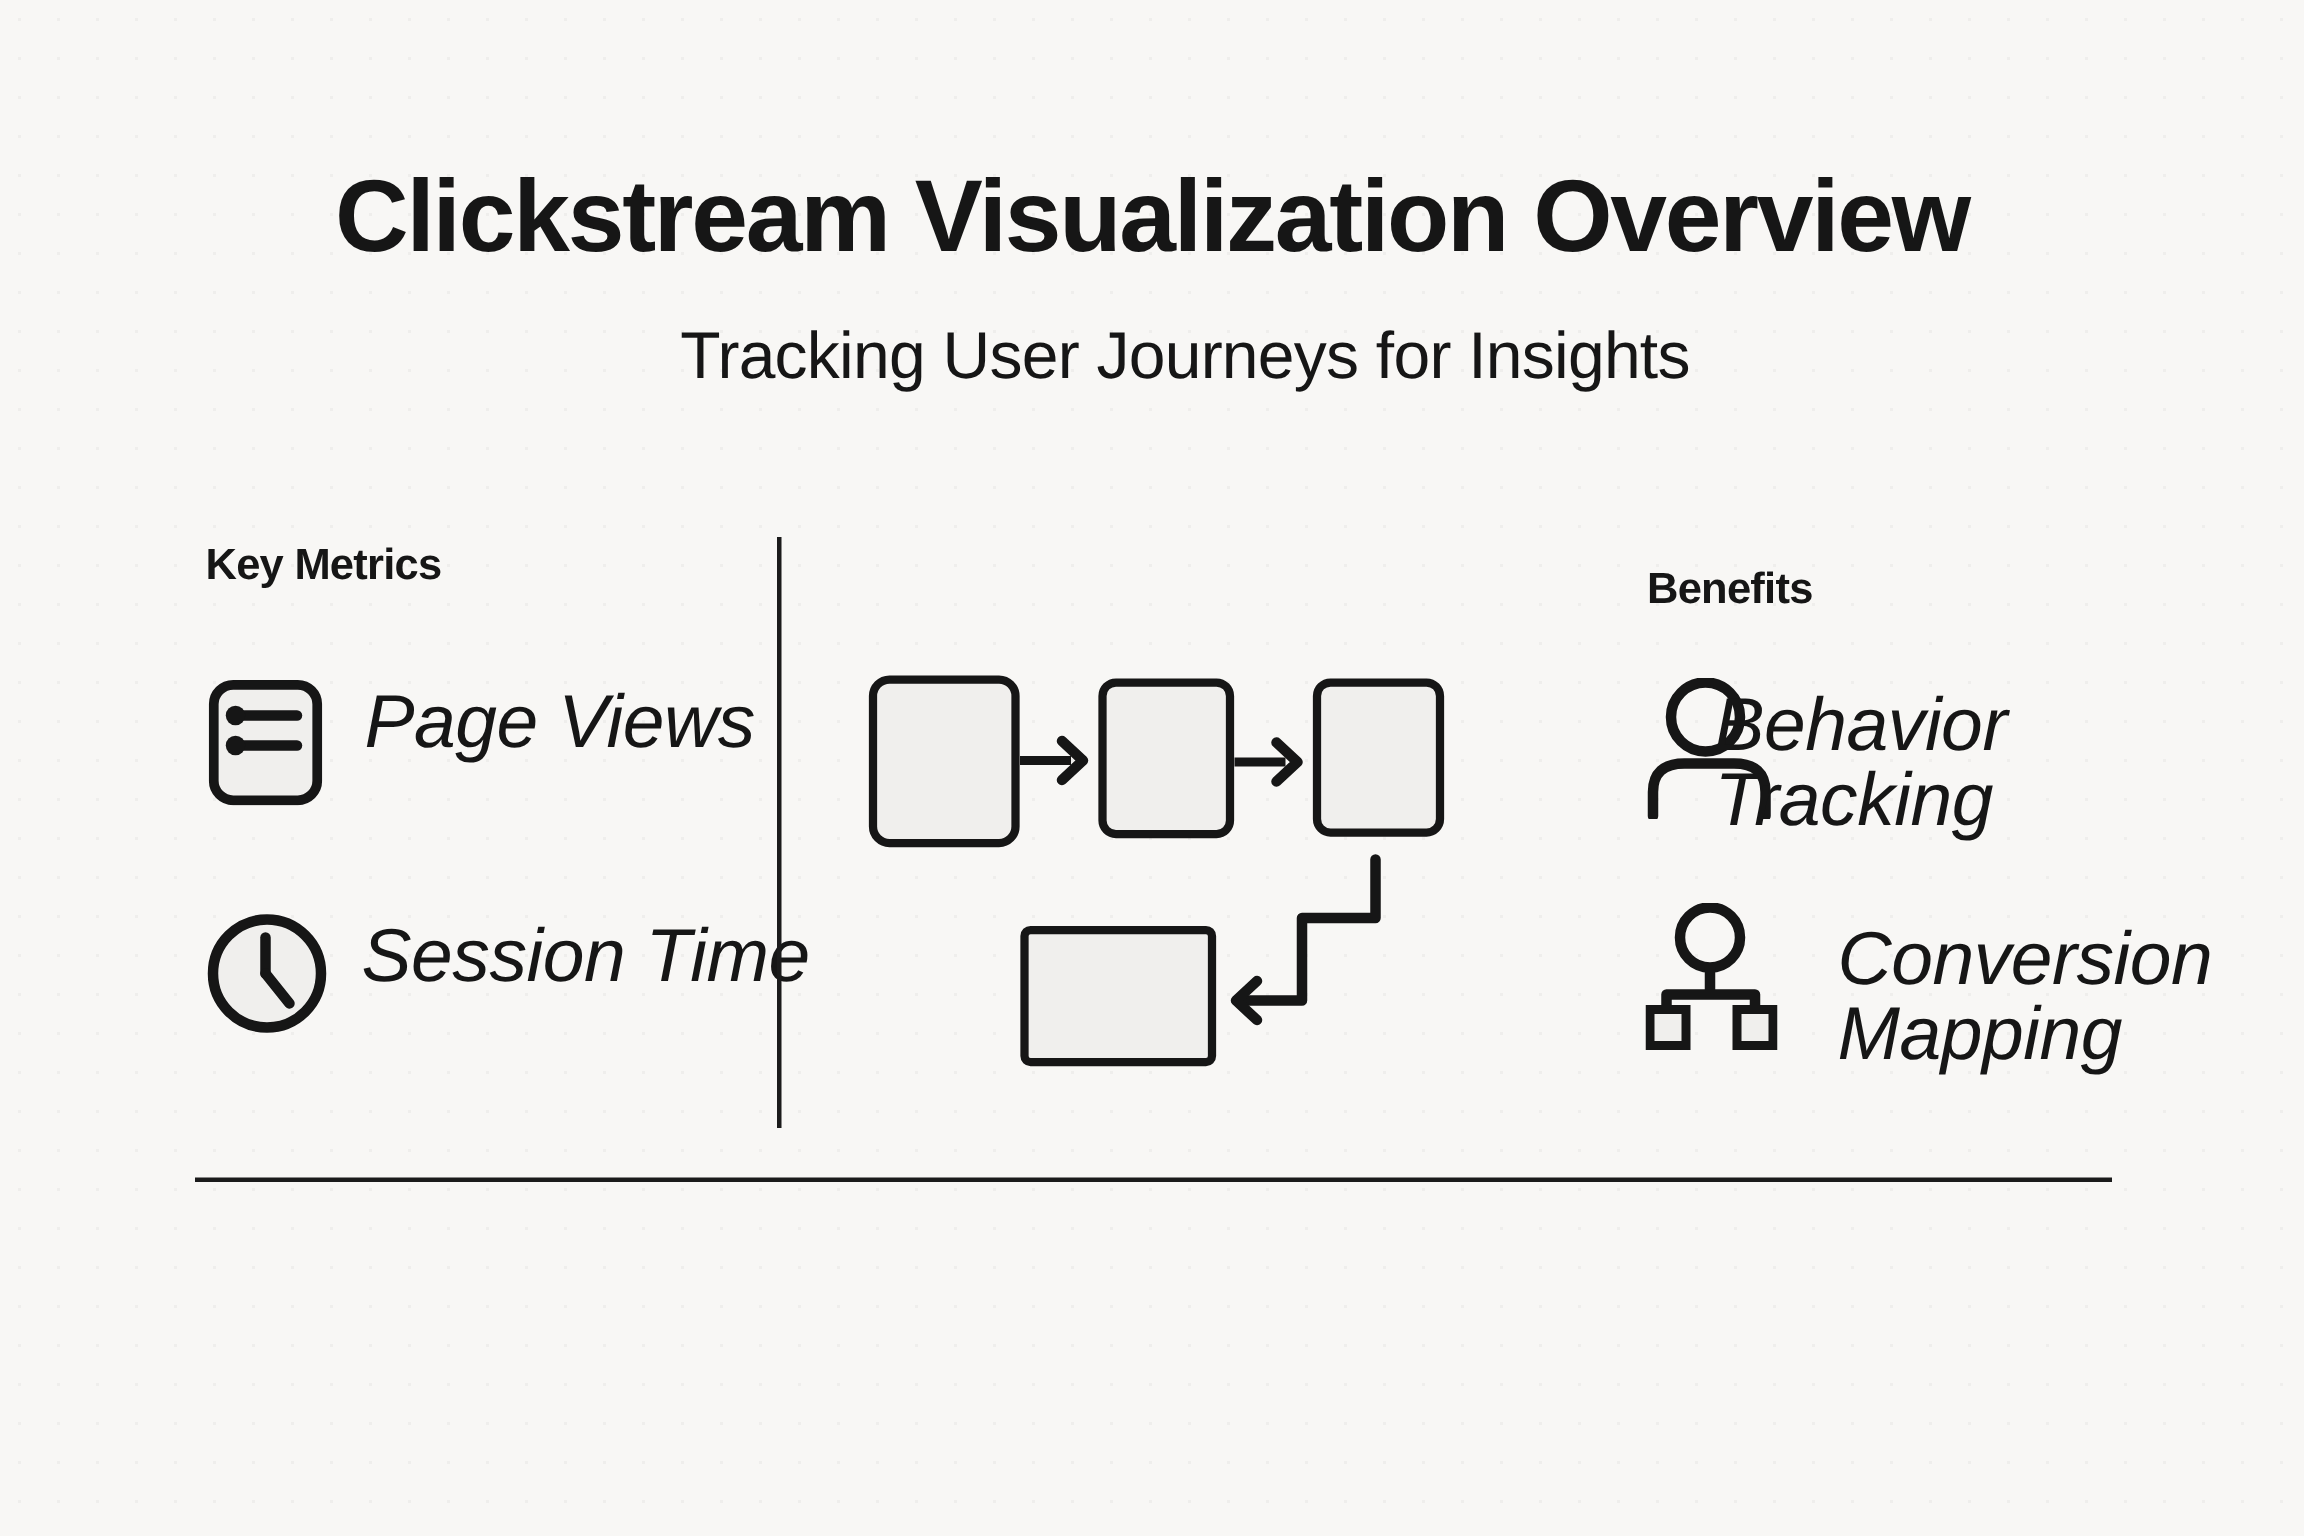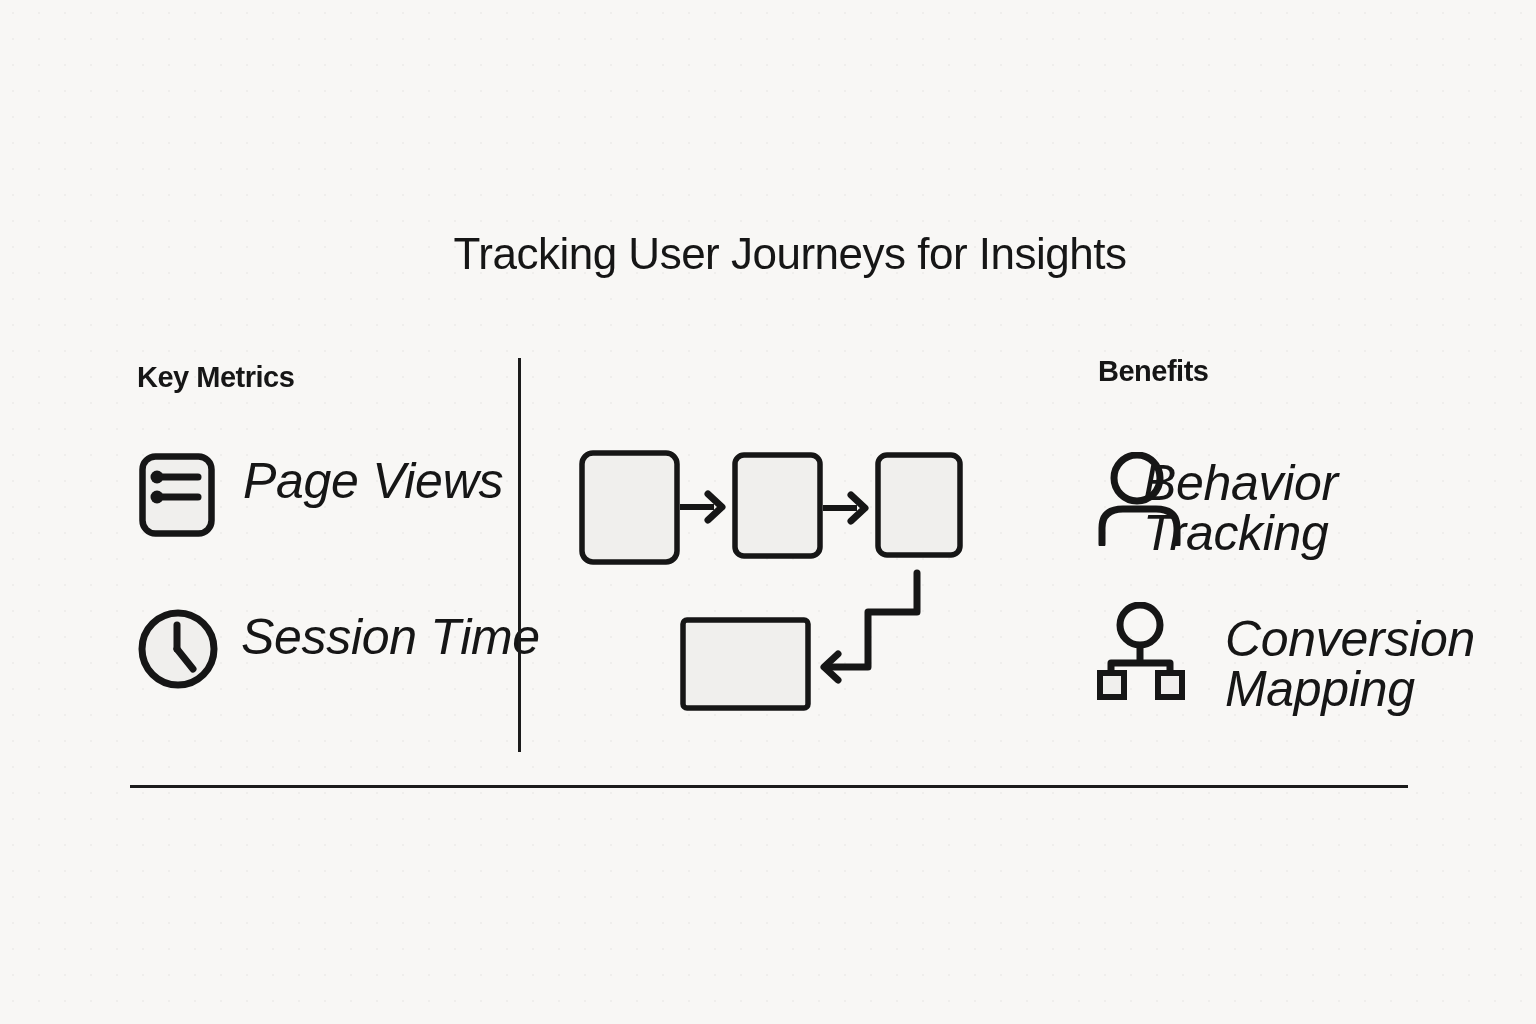--- a/index.html
+++ b/index.html
@@ -16,21 +16,21 @@
   .page-title{
     position:absolute;top:106px;left:0;right:0;
     text-align:center;
     font-size:68px;font-weight:700;letter-spacing:-1.5px;
     line-height:76px;margin:0;
   }
   .page-subtitle{
     position:absolute;top:212px;left:0;right:0;
     text-align:center;
     font-size:44px;font-weight:400;letter-spacing:-0.5px;
-    line-height:52px;margin:16px;padding-left:44px;
+    line-height:52px;margin:0;padding-left:44px;
   }
   .section-heading{
     position:absolute;
     font-size:29px;font-weight:700;letter-spacing:-0.5px;
     line-height:50px;margin:0;
   }
   .item-label{
     position:absolute;
     font-size:50px;font-weight:400;letter-spacing:-0.3px;
     line-height:47px;
@@ -53,20 +53,21 @@
     font-size:42px;font-weight:400;letter-spacing:-0.3px;
     line-height:48px;
   }
   .flow-svg{position:absolute;left:556px;top:438px;}
 </style>
 </head>
 <body>
 
 <div class="canvas">
 
+  <h1 class="page-title">Clickstream Visualization Overview</h1>
   <div class="page-subtitle">Tracking User Journeys for Insights</div>
 
   <section>
     <h2 class="section-heading" style="left:137px;top:352px;">Key Metrics</h2>
 
     <div>
       <svg class="icon" style="left:139px;top:453px;" width="76" height="84" viewBox="0 0 76 84">
         <rect x="3.5" y="3.5" width="69" height="77" rx="13" fill="#f0efed" stroke="#161616" stroke-width="6.5"></rect>
         <line x1="20" y1="24" x2="59" y2="24" stroke="#161616" stroke-width="7" stroke-linecap="round"></line>
         <circle cx="18" cy="24" r="6.5" fill="#161616"></circle>
@@ -105,21 +106,21 @@
       <polyline points="295,57 309,70 295,83" fill="none" stroke="#161616" stroke-width="7" stroke-linecap="round" stroke-linejoin="round"></polyline>
     </g>
 
     <g>
       <path d="M 361,135 V 174 H 312 V 229 H 275" fill="none" stroke="#161616" stroke-width="7" stroke-linecap="round" stroke-linejoin="round"></path>
       <polyline points="282,216 268,229 282,242" fill="none" stroke="#161616" stroke-width="7" stroke-linecap="round" stroke-linejoin="round"></polyline>
     </g>
   </svg>
 
   <section>
-    <h2 class="section-heading" style="left:1098px;top:346px;">Benefits</h2>
+    <h2 class="section-heading" style="left:1098px;top:368px;">Benefits</h2>
 
     <div>
       <svg class="icon" style="left:1097px;top:452px;" width="88" height="94" viewBox="0 0 88 94">
         <circle cx="40" cy="26" r="23" fill="none" stroke="#161616" stroke-width="7"></circle>
         <path d="M 5,92 V 76 Q 5,57 26,57 H 59 Q 80,57 80,76 V 92" fill="none" stroke="#161616" stroke-width="7" stroke-linecap="round"></path>
       </svg>
       <span class="item-label wrap" style="left:1143px;top:458px;width:240px;">Behavior Tracking</span>
     </div>
 
     <div>

